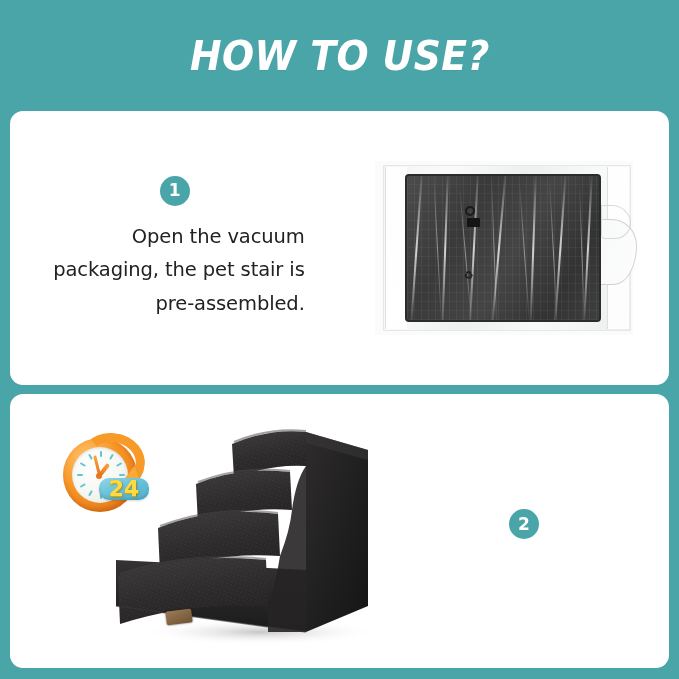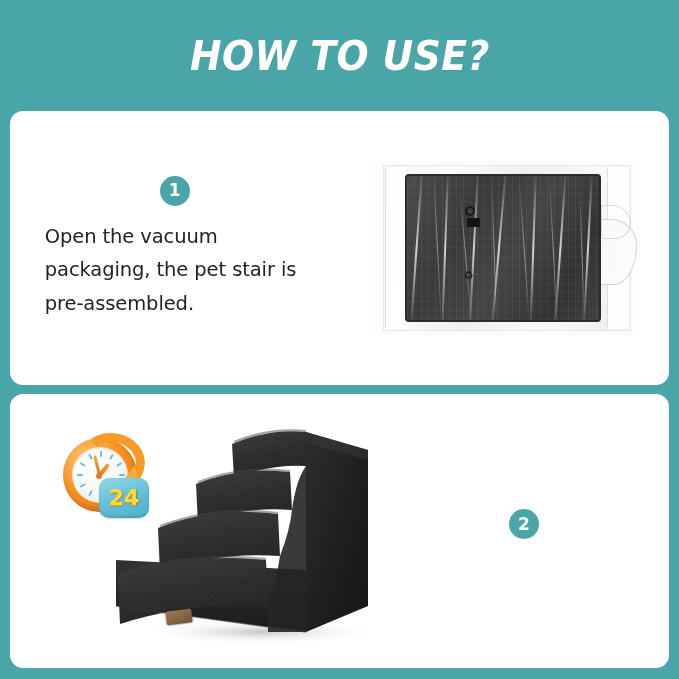--- a/index.html
+++ b/index.html
@@ -85,21 +85,21 @@
     align-items: center;
     justify-content: center;
     line-height: 1;
     margin-bottom: 14px;
   }
 
   .step-text {
     color: #222222;
     font-size: 19.5px;
     line-height: 1.72;
-    text-align: left;
+    text-align: right;
     font-family: "DejaVu Sans", sans-serif;
     font-weight: 400;
     letter-spacing: -0.1px;
     max-width: 260px;
   }
 
   
   .vacuum-wrap {
     position: relative;
     width: 258px;
@@ -255,21 +255,21 @@
     width: 0; height: 0;
     border-left: 15px solid #f7a93a;
     border-top: 10px solid transparent;
     border-bottom: 10px solid transparent;
     transform: rotate(38deg);
     filter: drop-shadow(1px 1px 1px rgba(160,80,0,0.3));
   }
   .badge-24 {
     position: absolute;
     left: 38px; top: 50px;
-    width: 50px; height: 40px;
+    width: 50px; height: 22px;
     border-radius: 10px;
     background: linear-gradient(160deg,#8fd8e8 0%,#63bed6 55%,#4fb0cc 100%);
     box-shadow: inset 0 -2px 3px rgba(0,0,0,0.12), 0 1px 2px rgba(0,0,0,0.15);
     display: flex;
     align-items: center;
     justify-content: center;
   }
   .badge-24 span {
     font-family: "DejaVu Sans", sans-serif;
     font-weight: 700;

